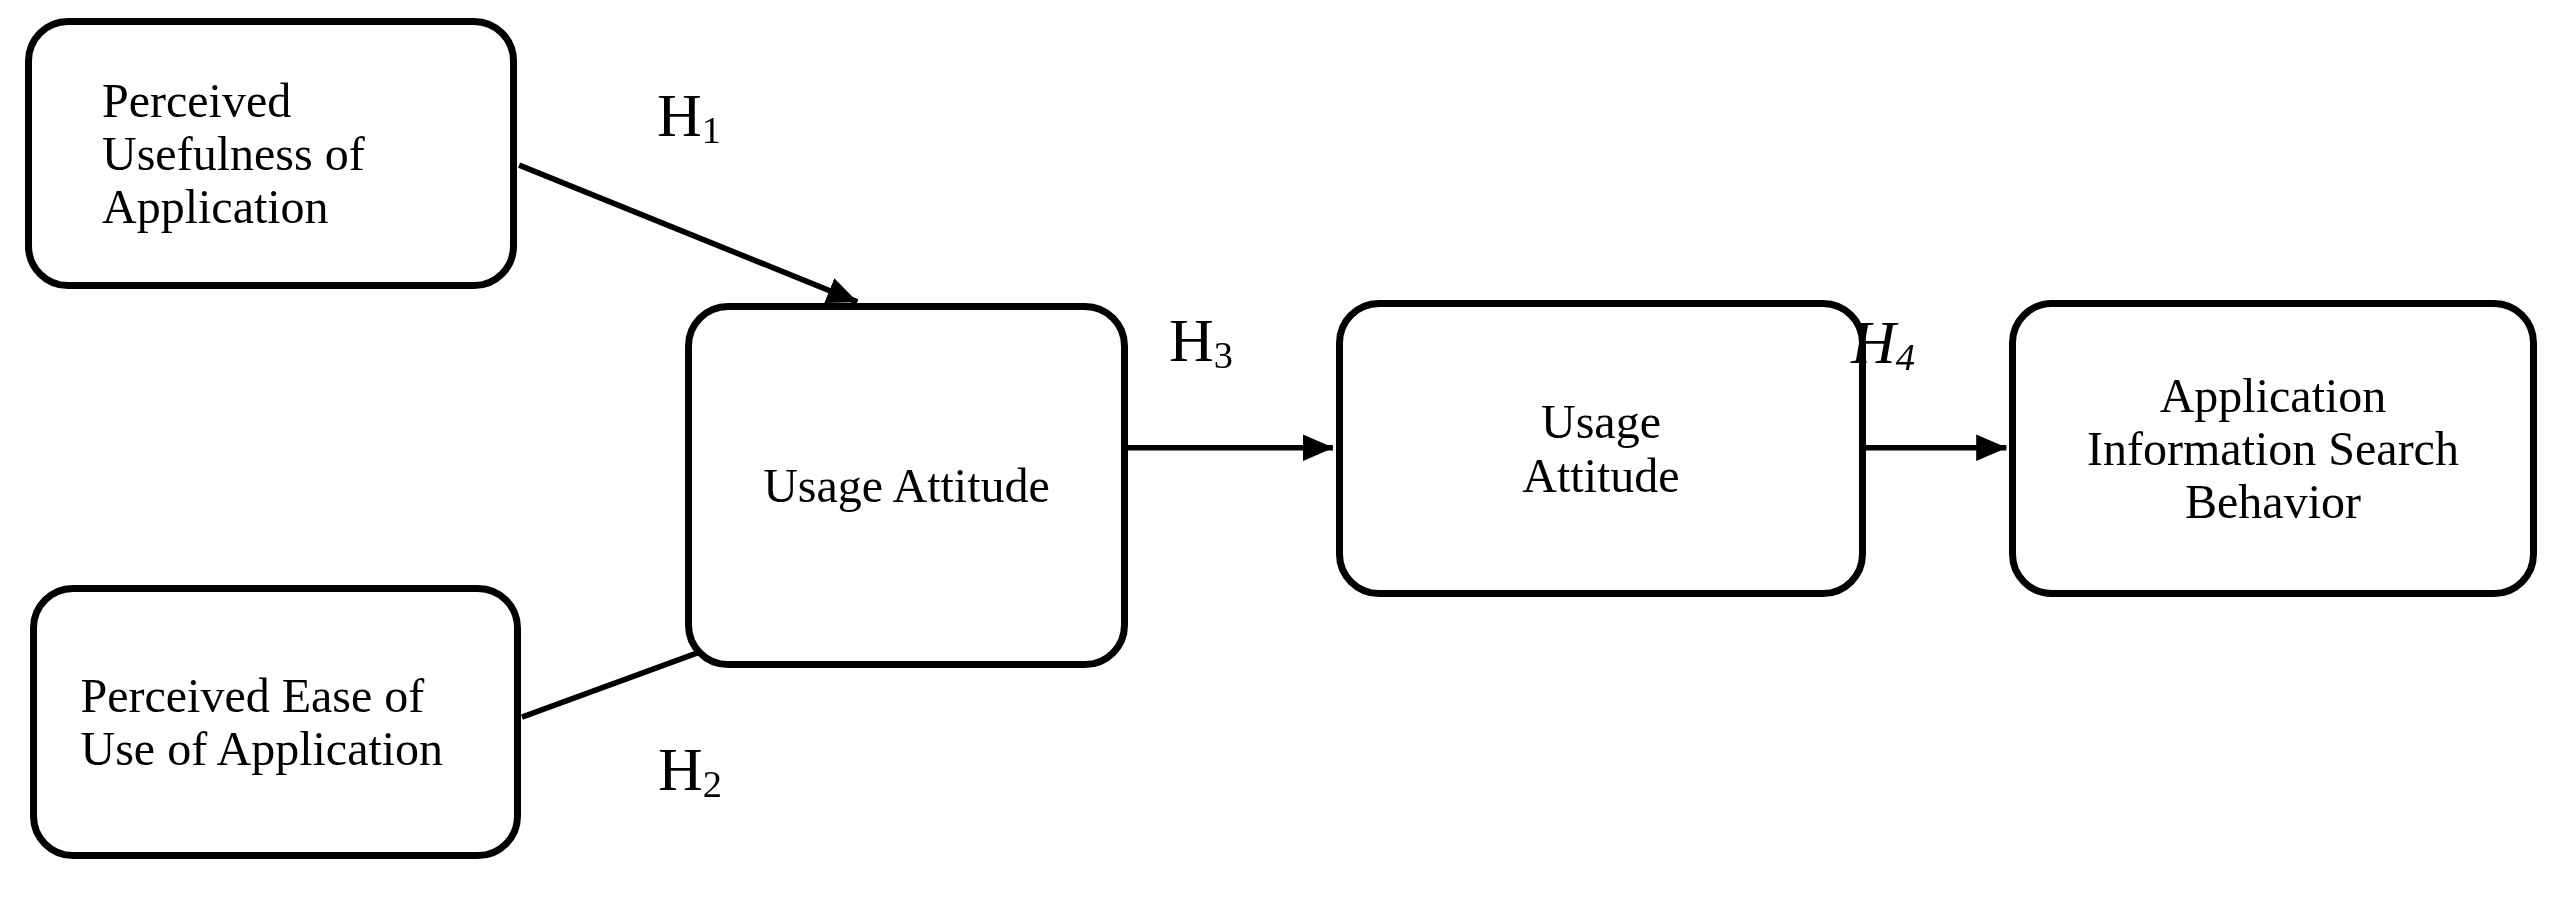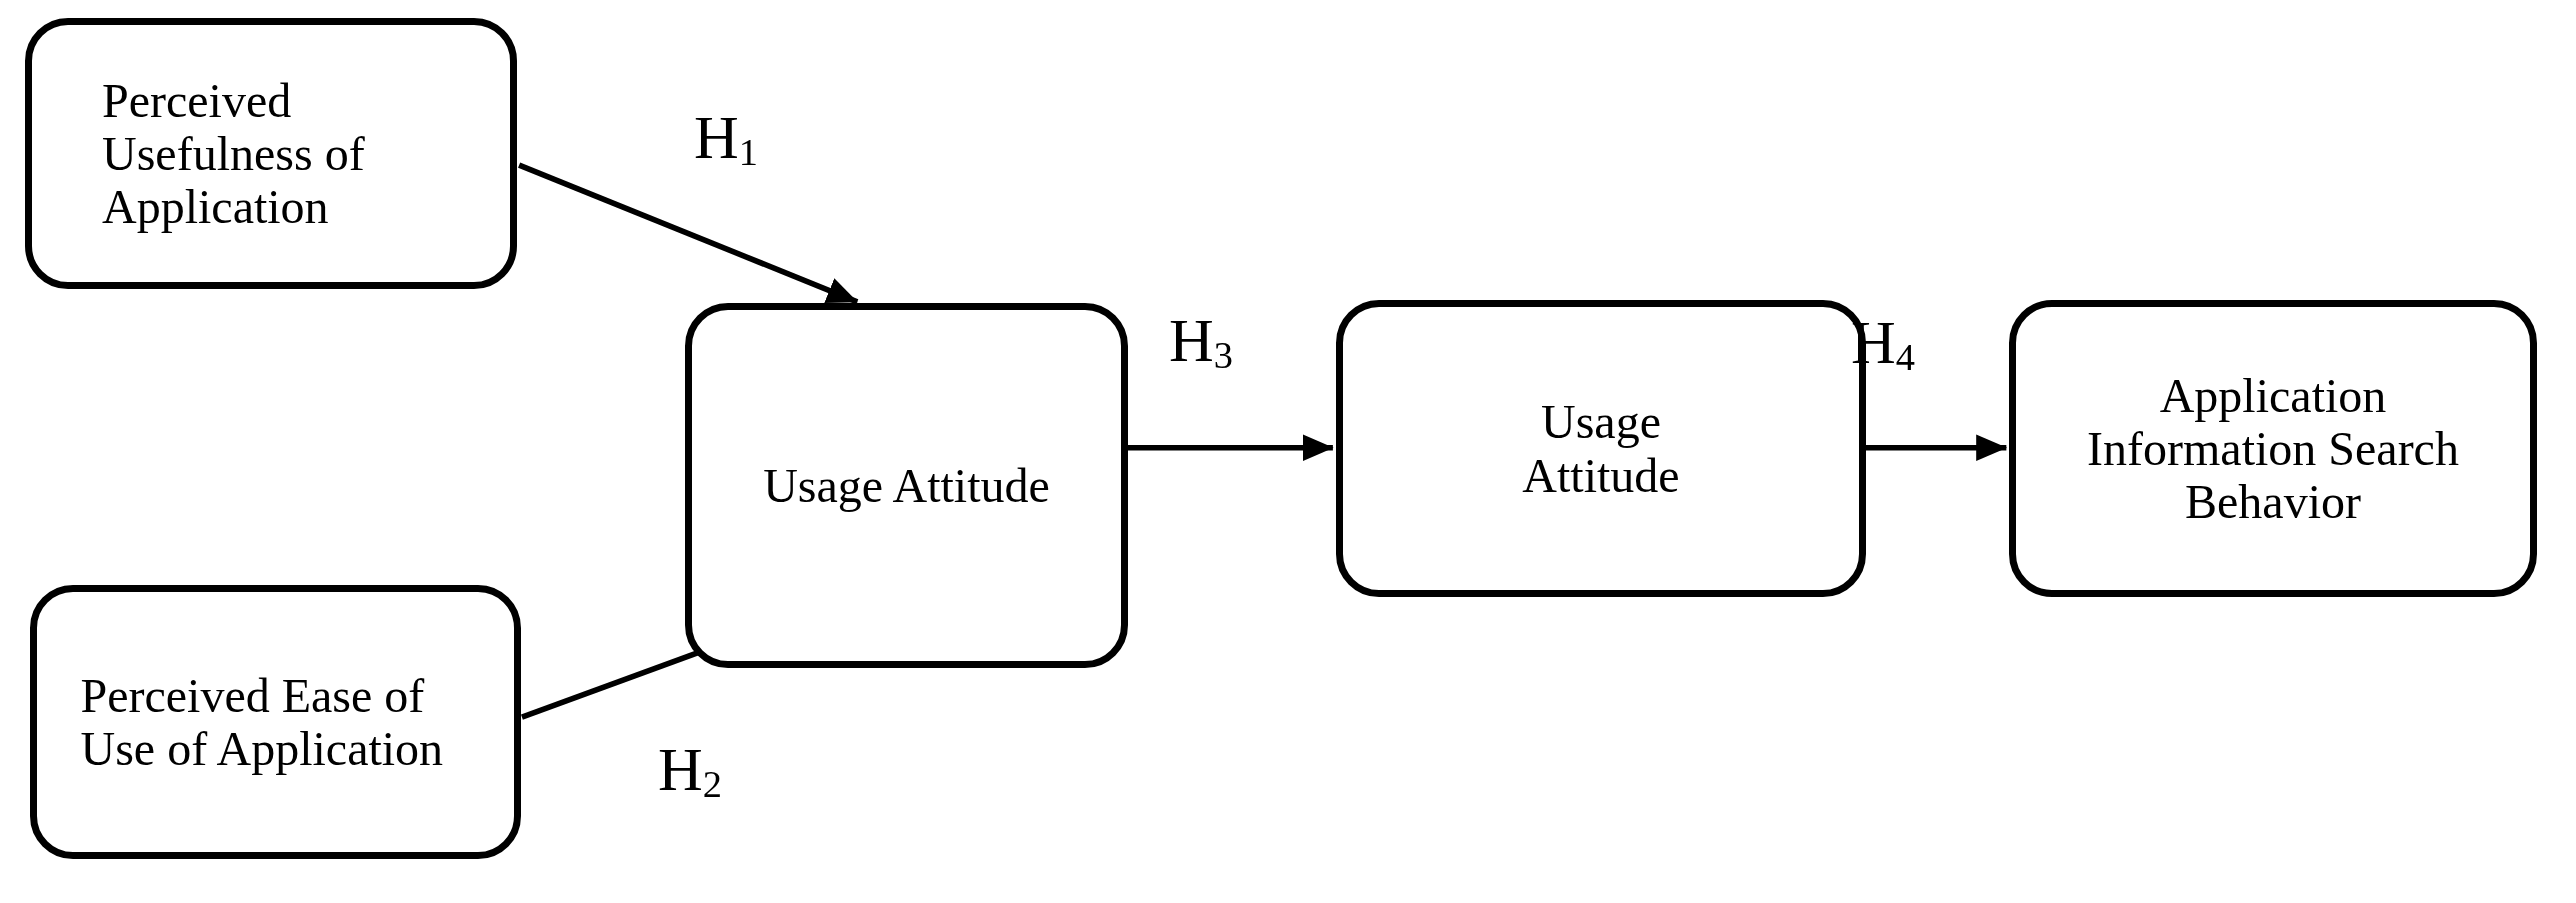--- a/index.html
+++ b/index.html
@@ -61,24 +61,24 @@
   }
 
   
   #box-pu  { left: 25px;   top: 18px;  width: 492px; height: 271px; }
   #box-pe  { left: 29.5px;   top: 585px; width: 491px; height: 274px; padding-left: 44px; }
   #box-ua  { left: 685px;  top: 303px; width: 443px; height: 365px; }
   #box-ui  { left: 1336px; top: 300px; width: 530px; height: 297px; }
   #box-ab  { left: 2009px; top: 300px; width: 528px; height: 297px; }
 
   
-  #h1 { left: 694px;  top: 84px; margin-top: 22px; }
+  #h1 { left: 657px;  top: 84px; }
   #h2 { left: 658px;  top: 738px; }
   #h3 { left: 1169px; top: 309px; text-align: right; }
-  #h4 { left: 1851px; top: 311px; }
+  #h4 { left: 1851px; top: 311px; font-style: italic; }
 </style>
 </head>
 <body>
 
 <div class="canvas">
 
   <svg class="arrows" viewBox="0 0 3672 1288">
     <defs>
       <marker id="arrowhead" markerUnits="userSpaceOnUse" markerWidth="46" markerHeight="40" refX="43" refY="19" orient="auto">
         <path d="M0,0 L44,19 L0,38 Z" fill="#000000"></path>

